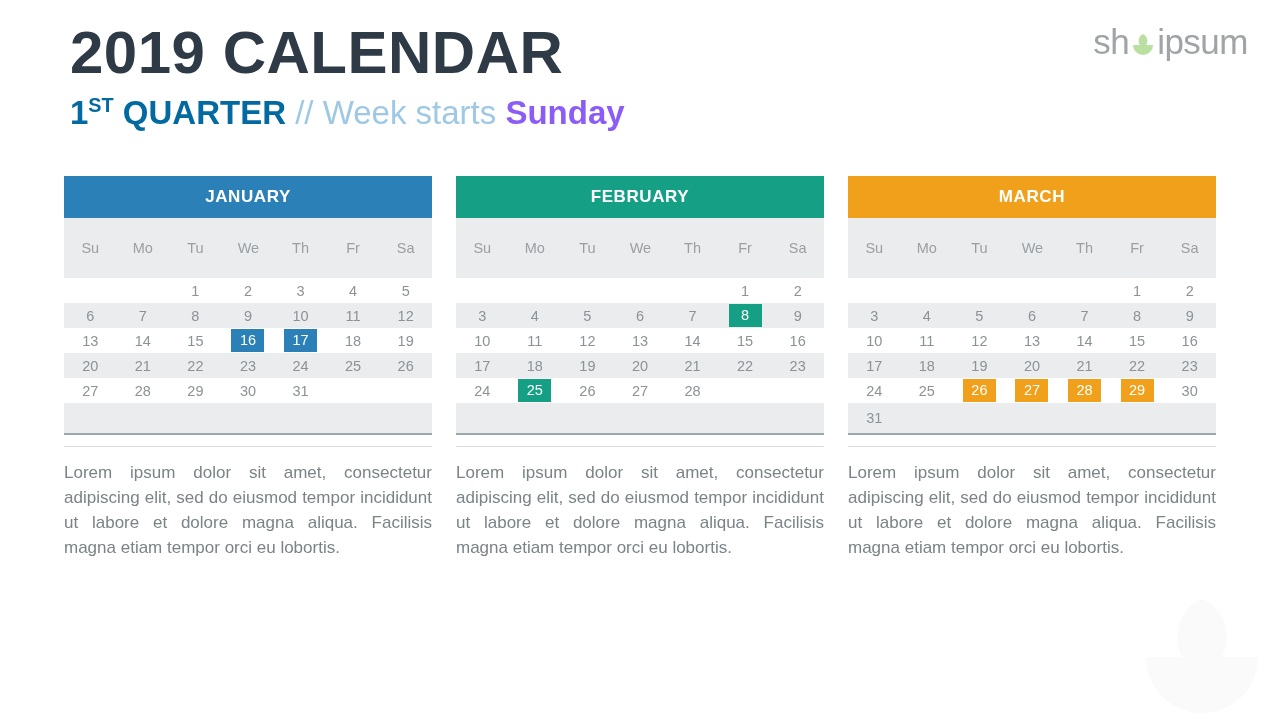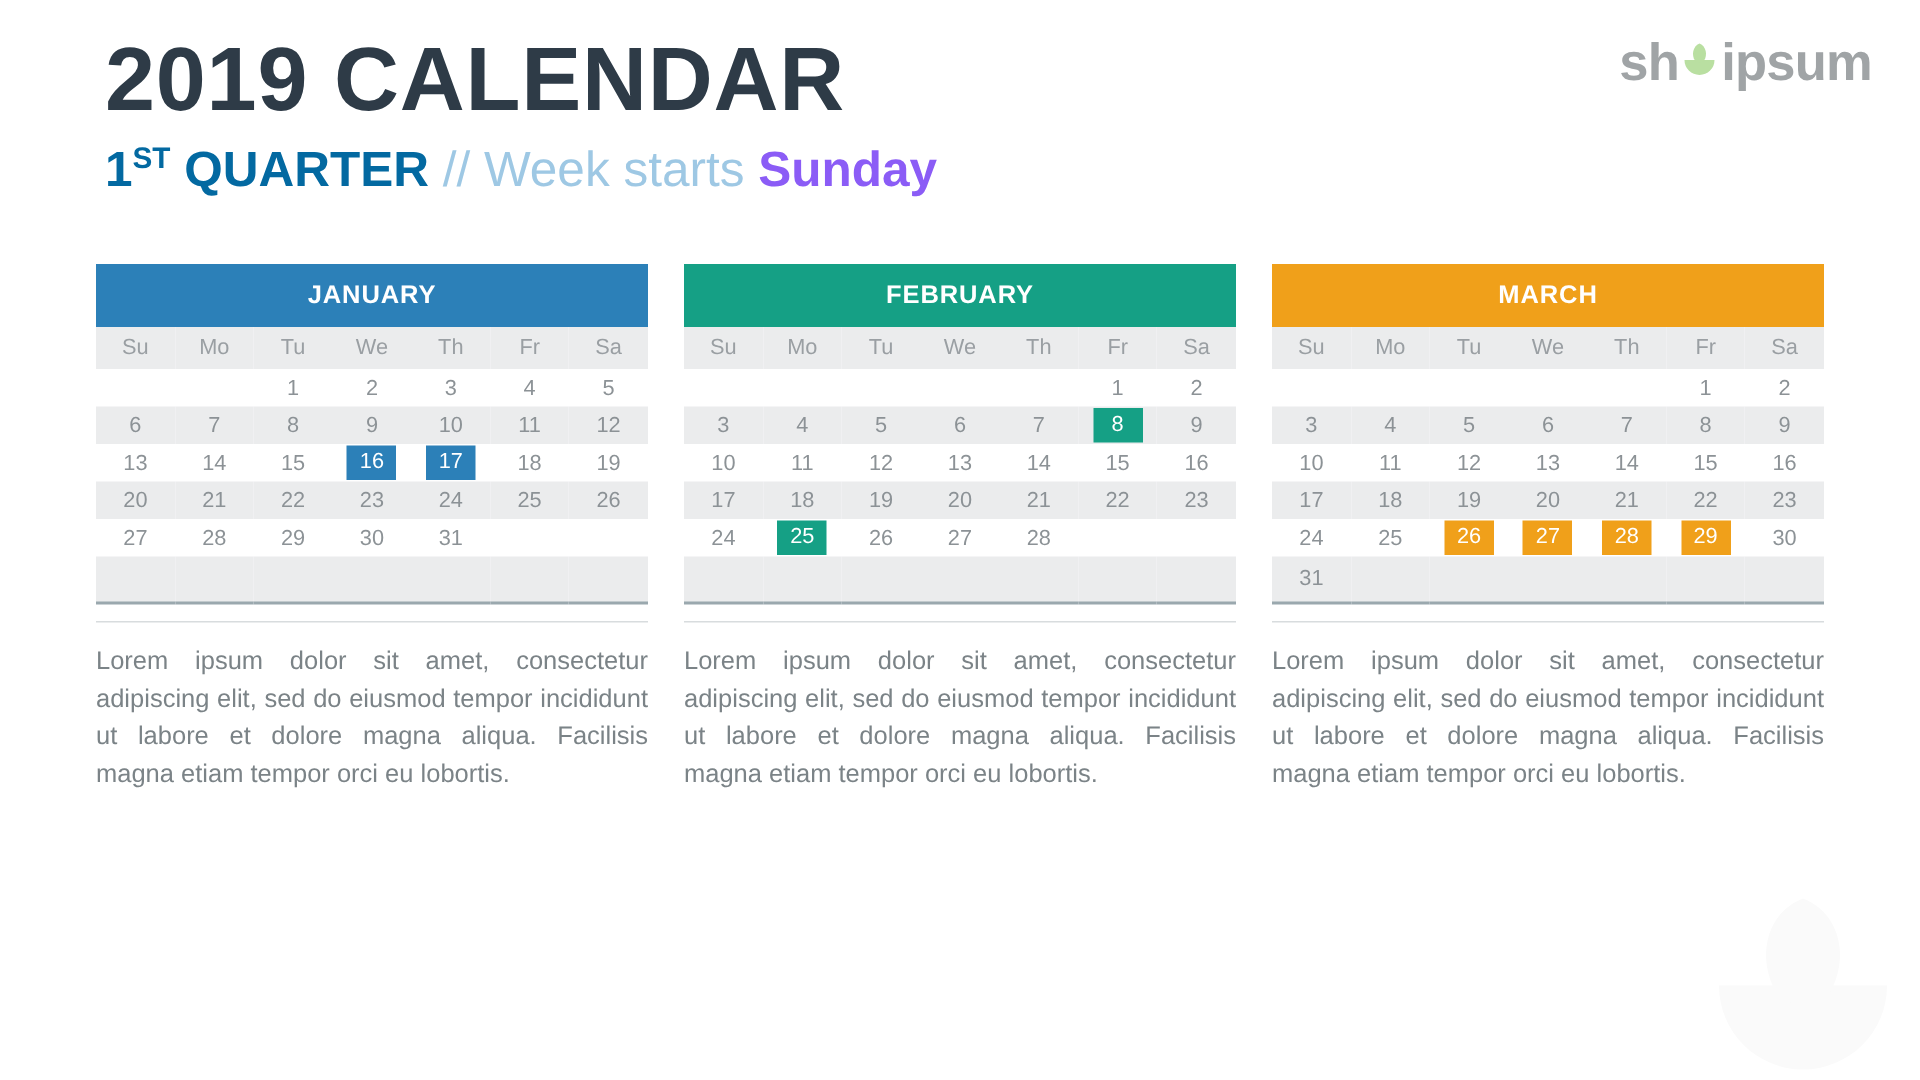--- a/index.html
+++ b/index.html
@@ -25,22 +25,23 @@
     opacity: 1;
     pointer-events: none;
   }
 
   
   .logo {
     position: absolute;
     top: 24px;
     right: 32px;
     display: flex;
+    align-items: center;
     font-size: 35px;
-    font-weight: 700;
+    font-weight: 400;
     color: #a0a4a6;
     letter-spacing: -0.5px;
     line-height: 1;
   }
   .logo .leaf {
     display: inline-block;
     width: 26px;
     height: 26px;
     position: relative;
     margin: 0 1px;
@@ -121,21 +122,21 @@
     table-layout: fixed;
     border-bottom: 2px solid #9aa8ae;
   }
   table.cal th {
     background: #ebeced;
     color: #9a9fa3;
     font-size: 14.5px;
     font-weight: normal;
     height: 28px;
     text-align: center;
-    padding: 0;
+    padding: 16px;
   }
   table.cal td {
     height: 25px;
     text-align: center;
     font-size: 14.5px;
     color: #8c9296;
     padding: 0;
     vertical-align: middle;
   }
   table.cal tr.alt td { background: #ebeced; }

